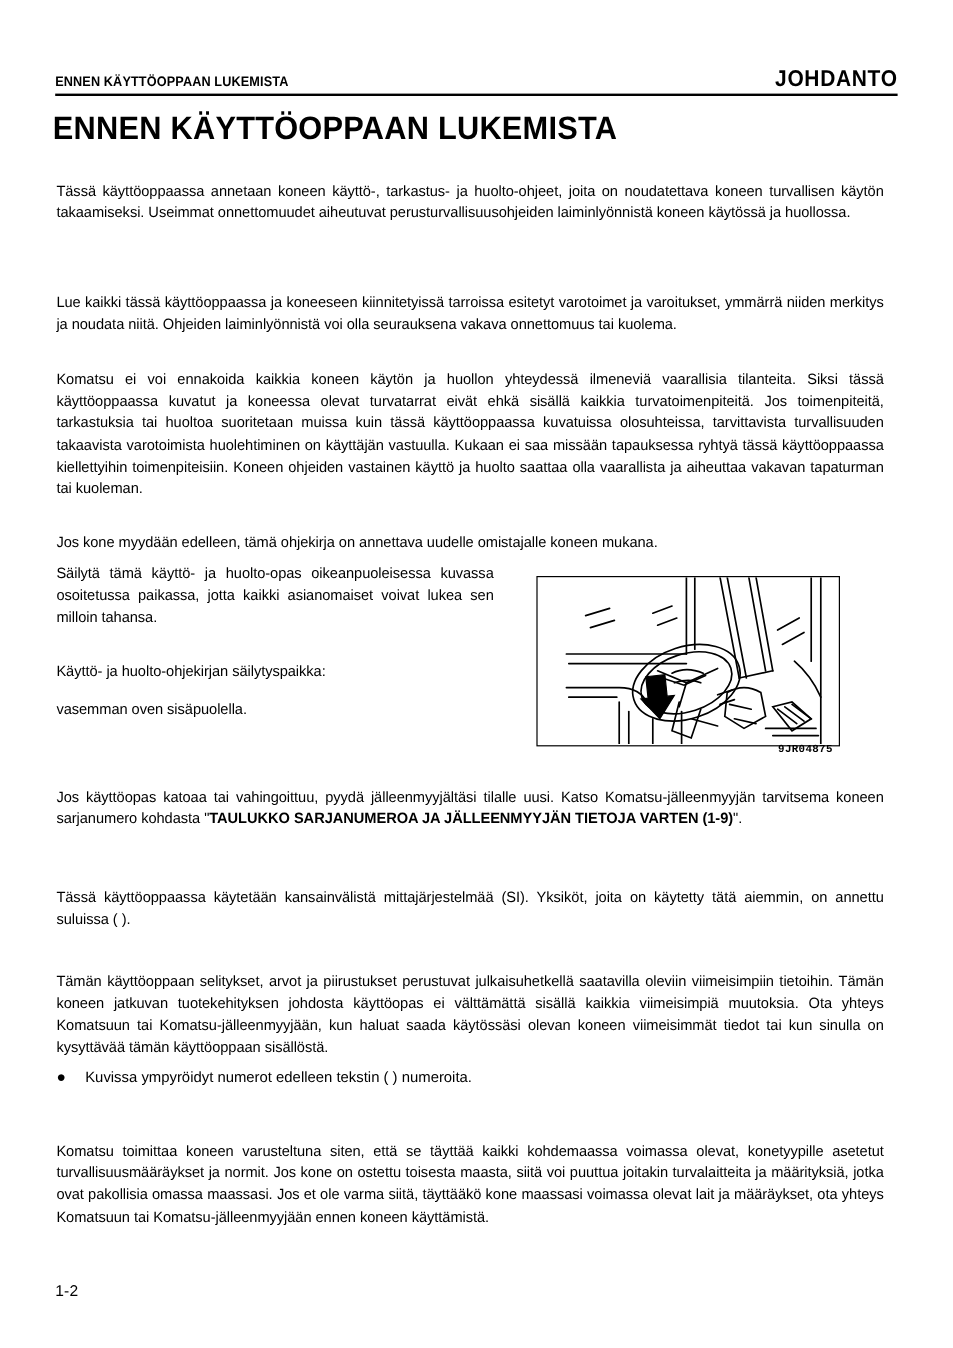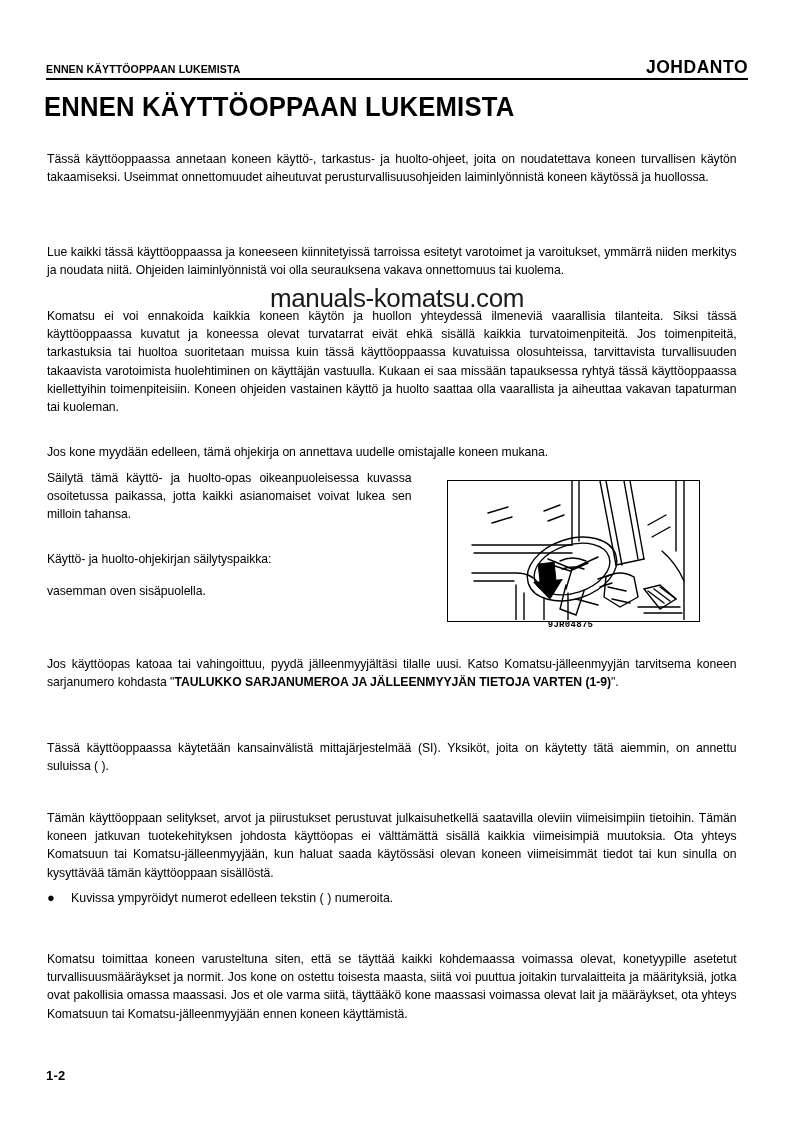--- a/index.html
+++ b/index.html
@@ -137,21 +137,21 @@
     background: #fff;
     box-sizing: border-box;
     overflow: hidden;
   }
   .figure svg { display: block; }
   .figure-code {
     position: absolute;
     left: 447px;
     top: 620px;
     width: 253px;
-    text-align: center;
+    text-align: right;
     font-family: "Liberation Mono", monospace;
     font-size: 9px;
     font-weight: 700;
     letter-spacing: 0.3px;
     padding-right: 6px;
     box-sizing: border-box;
   }
 
   
   .watermark {
@@ -166,21 +166,21 @@
     color: #1a1a1a;
     white-space: nowrap;
   }
 
   
   .footer-page {
     position: absolute;
     left: 46px;
     top: 1068px;
     font-size: 13px;
-    font-weight: 700;
+    font-weight: 400;
     letter-spacing: 0.2px;
     text-align: center;
   }
 </style>
 </head>
 <body>
 
 <div class="page">
 
   <div class="header">
@@ -188,21 +188,20 @@
     <span class="header-right">JOHDANTO</span>
   </div>
   <div class="header-rule"></div>
 
   <div class="page-title">ENNEN KÄYTTÖOPPAAN LUKEMISTA</div>
 
   <div class="para p-intro">Tässä käyttöoppaassa annetaan koneen käyttö-, tarkastus- ja huolto-ohjeet, joita on noudatettava koneen turvallisen käytön takaamiseksi. Useimmat onnettomuudet aiheutuvat perusturvallisuusohjeiden laiminlyönnistä koneen käytössä ja huollossa.</div>
 
   <div class="para p-warnings">Lue kaikki tässä käyttöoppaassa ja koneeseen kiinnitetyissä tarroissa esitetyt varotoimet ja varoitukset, ymmärrä niiden merkitys ja noudata niitä. Ohjeiden laiminlyönnistä voi olla seurauksena vakava onnettomuus tai kuolema.</div>
 
-  <div class="watermark">manuals-komatsu.com</div>
 
   <div class="para p-nopredict">Komatsu ei voi ennakoida kaikkia koneen käytön ja huollon yhteydessä ilmeneviä vaarallisia tilanteita. Siksi tässä käyttöoppaassa kuvatut ja koneessa olevat turvatarrat eivät ehkä sisällä kaikkia turvatoimenpiteitä. Jos toimenpiteitä, tarkastuksia tai huoltoa suoritetaan muissa kuin tässä käyttöoppaassa kuvatuissa olosuhteissa, tarvittavista turvallisuuden takaavista varotoimista huolehtiminen on käyttäjän vastuulla. Kukaan ei saa missään tapauksessa ryhtyä tässä käyttöoppaassa kiellettyihin toimenpiteisiin. Koneen ohjeiden vastainen käyttö ja huolto saattaa olla vaarallista ja aiheuttaa vakavan tapaturman tai kuoleman.</div>
 
   <div class="para p-resale">Jos kone myydään edelleen, tämä ohjekirja on annettava uudelle omistajalle koneen mukana.</div>
 
   <div class="para p-keep">Säilytä tämä käyttö- ja huolto-opas oikeanpuoleisessa kuvassa osoitetussa paikassa, jotta kaikki asianomaiset voivat lukea sen milloin tahansa.</div>
 
   <div class="para p-locationlabel">Käyttö- ja huolto-ohjekirjan säilytyspaikka:</div>
 
   <div class="para p-location">vasemman oven sisäpuolella.</div>

